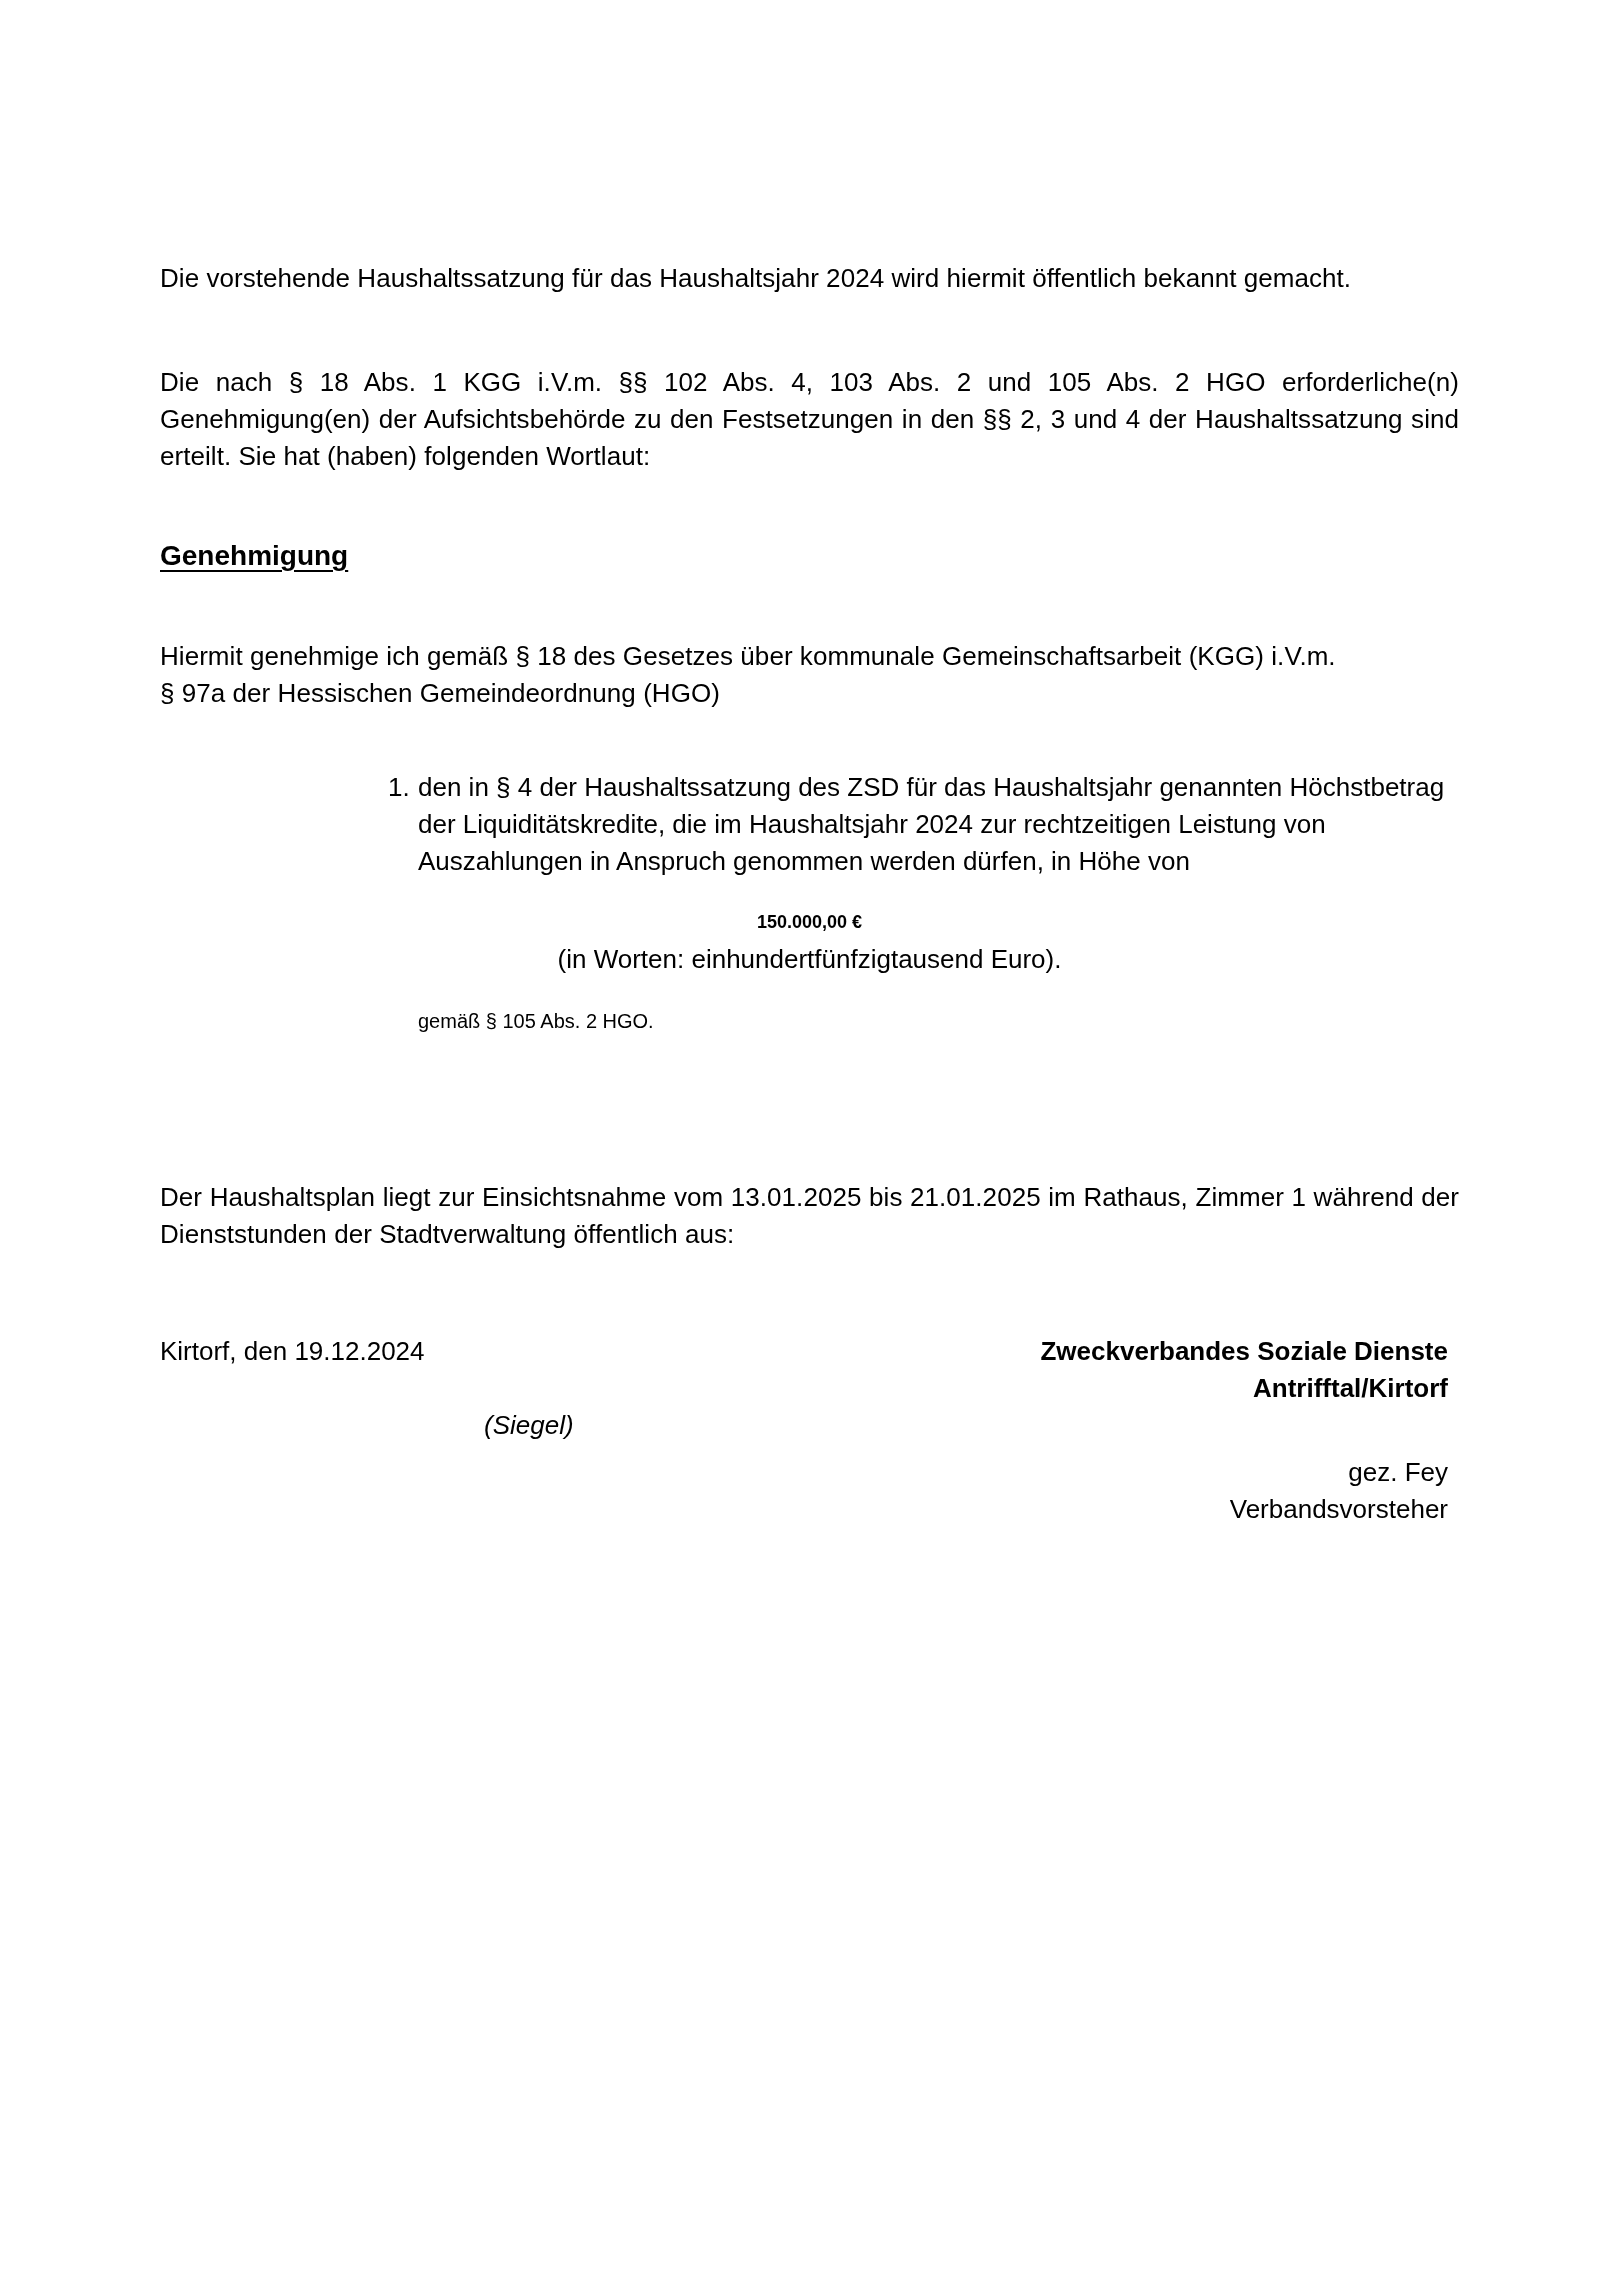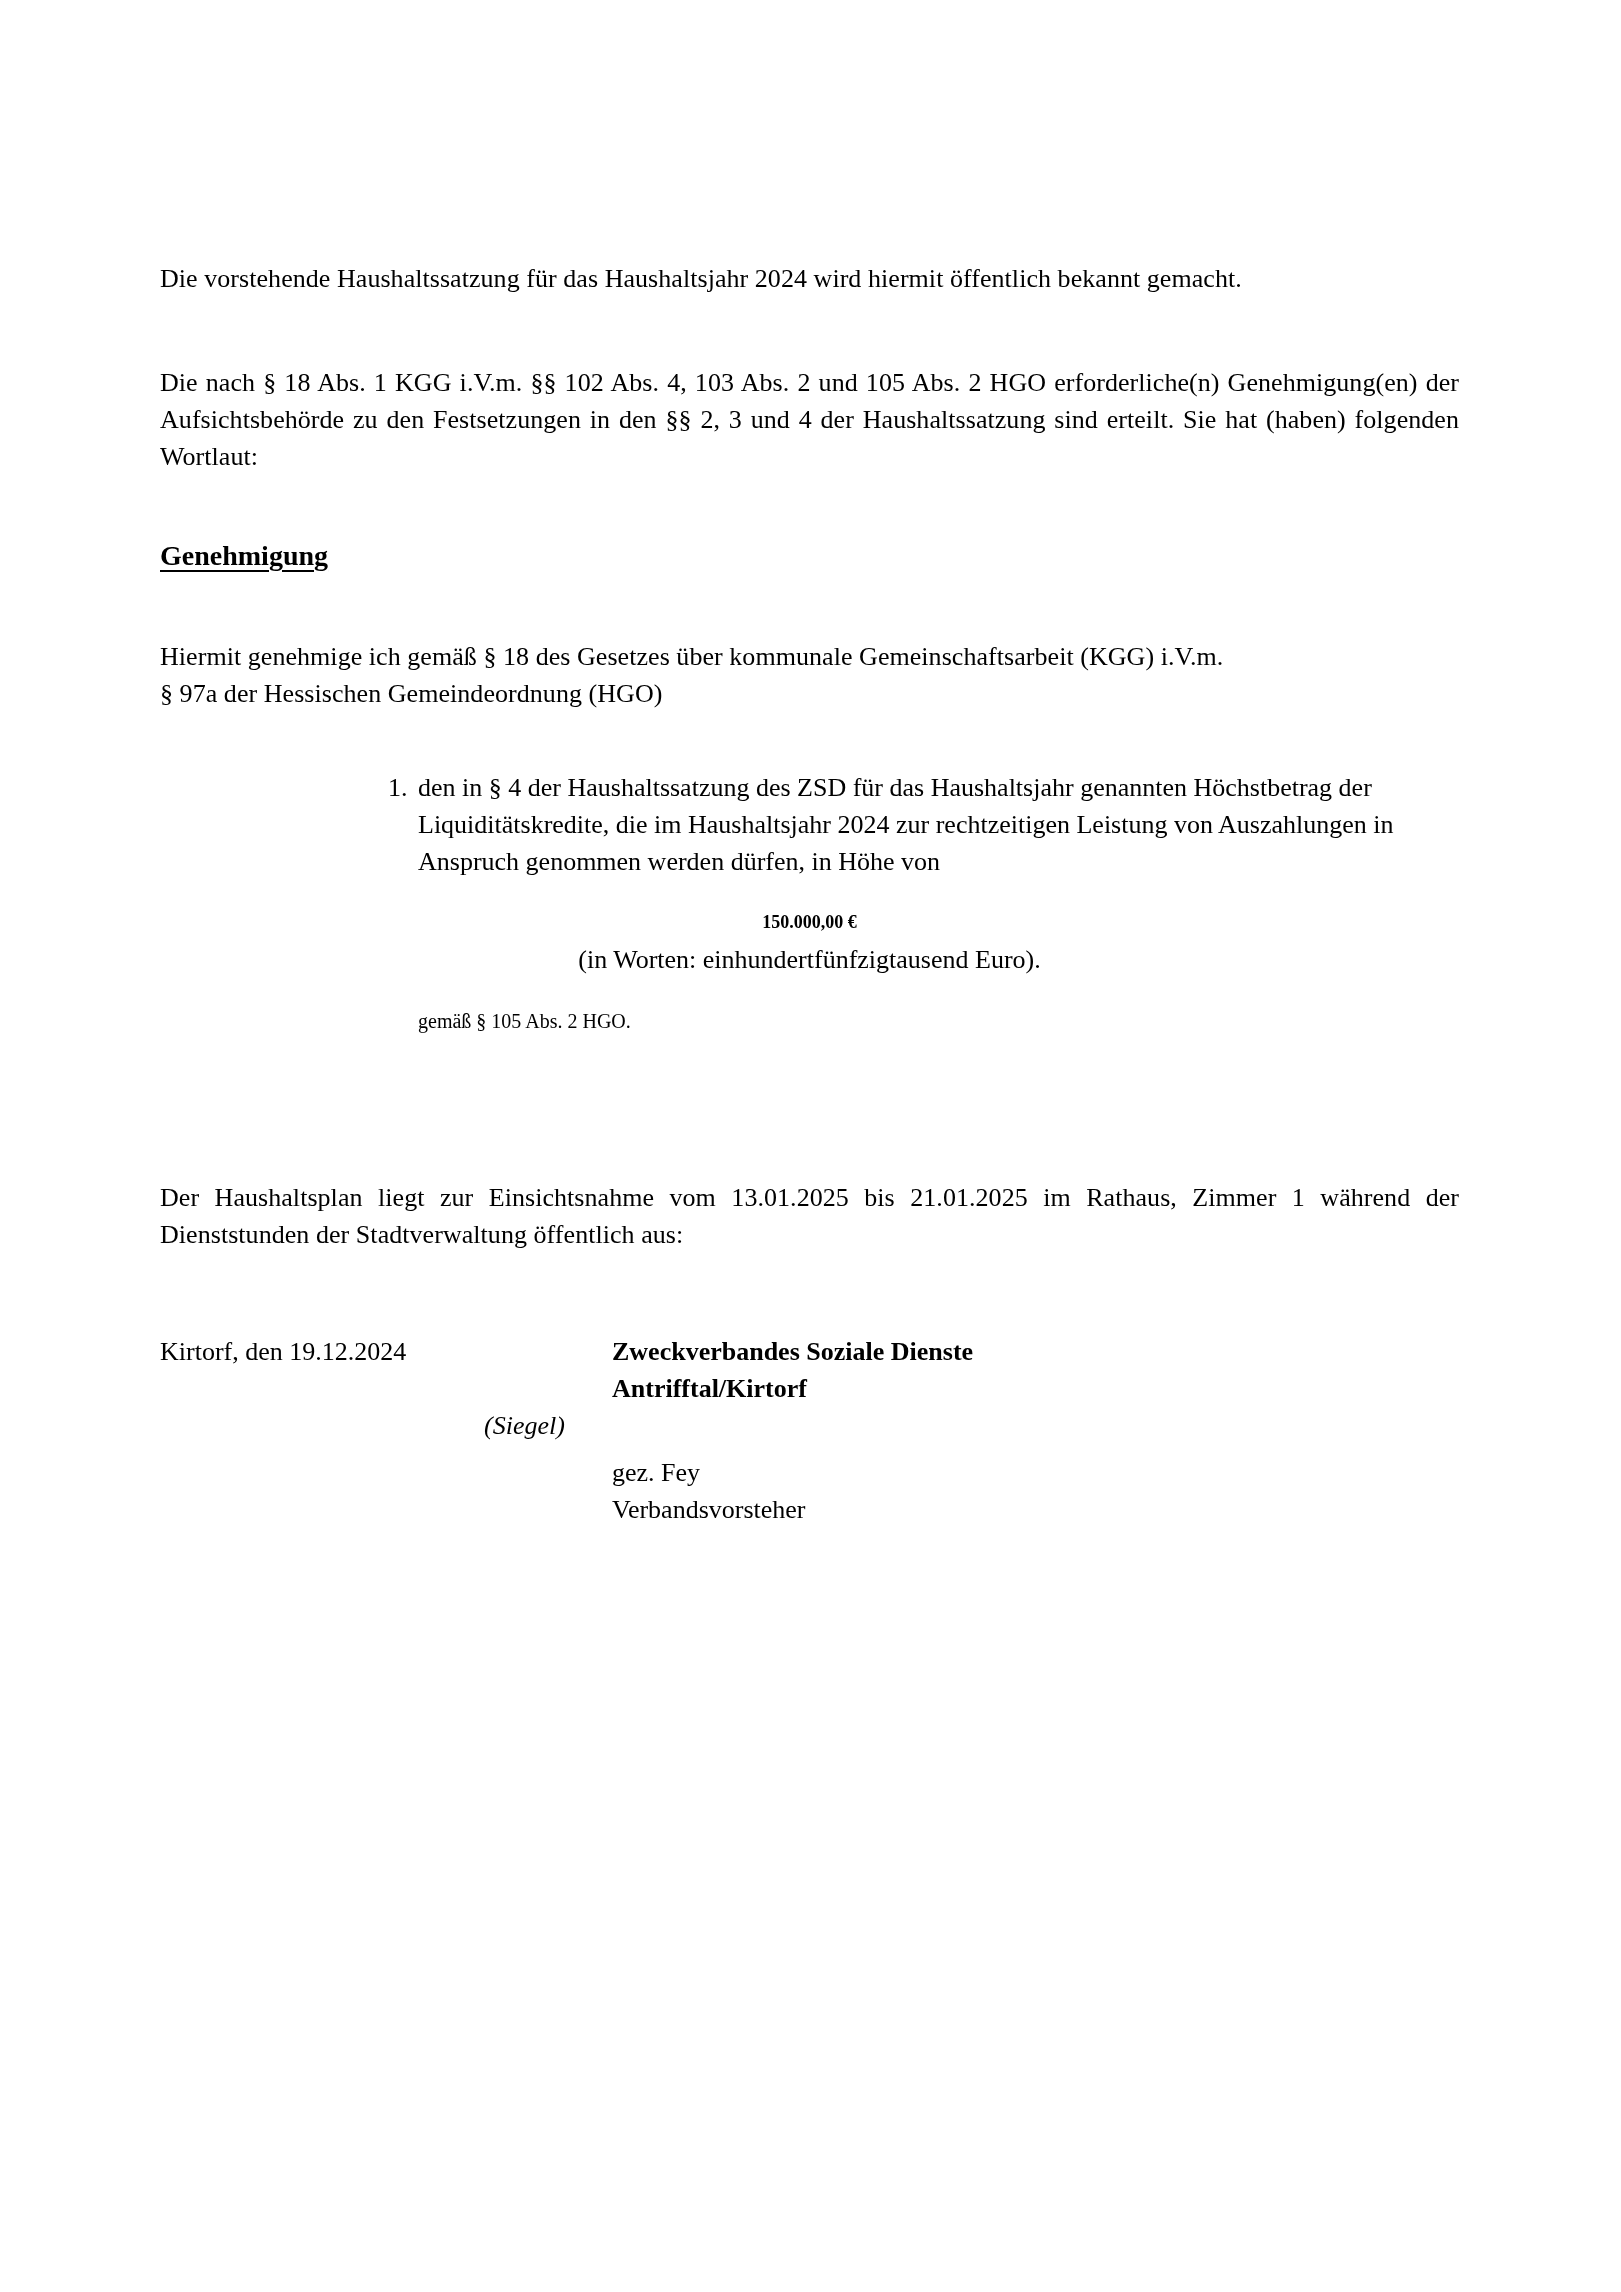--- a/index.html
+++ b/index.html
@@ -26,21 +26,20 @@
     background: #ffffff;
     overflow: hidden;
   }
 
   
   .content {
     position: absolute;
     left: 160px;
     top: 0;
     width: 1299px;
-    font-family: Liberation Serif, serif;
   }
 
   .p {
     font-size: 26px;
     line-height: 37px;
     text-align: justify;
     margin: 0;
     letter-spacing: 0.05px;
   }
   .p.nojust { text-align: left; }
@@ -134,21 +133,21 @@
     position: absolute;
     left: 0;
     top: 0;
     font-size: 26px;
     line-height: 37px;
     white-space: nowrap;
   }
   .footer-right {
     margin-left: 452px;
     width: 836px;
-    text-align: left;
+    text-align: right;
     font-size: 26px;
     font-weight: bold;
     line-height: 37px;
   }
   .siegel {
     position: absolute;
     left: 324px;
     top: 0;
     font-size: 26px;
     font-style: italic;

